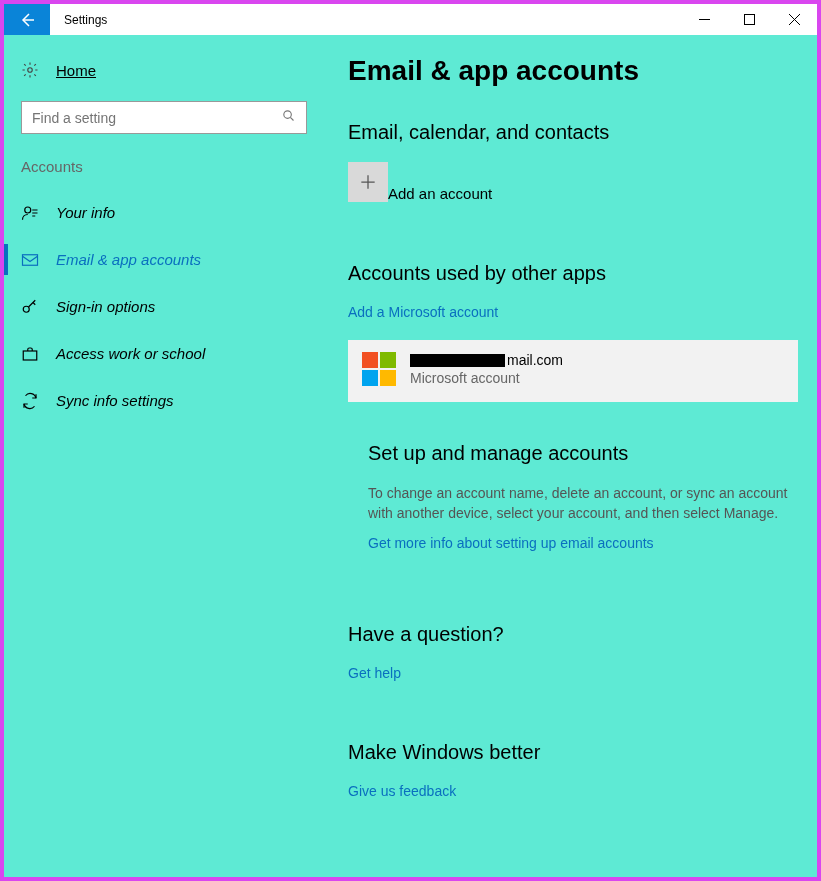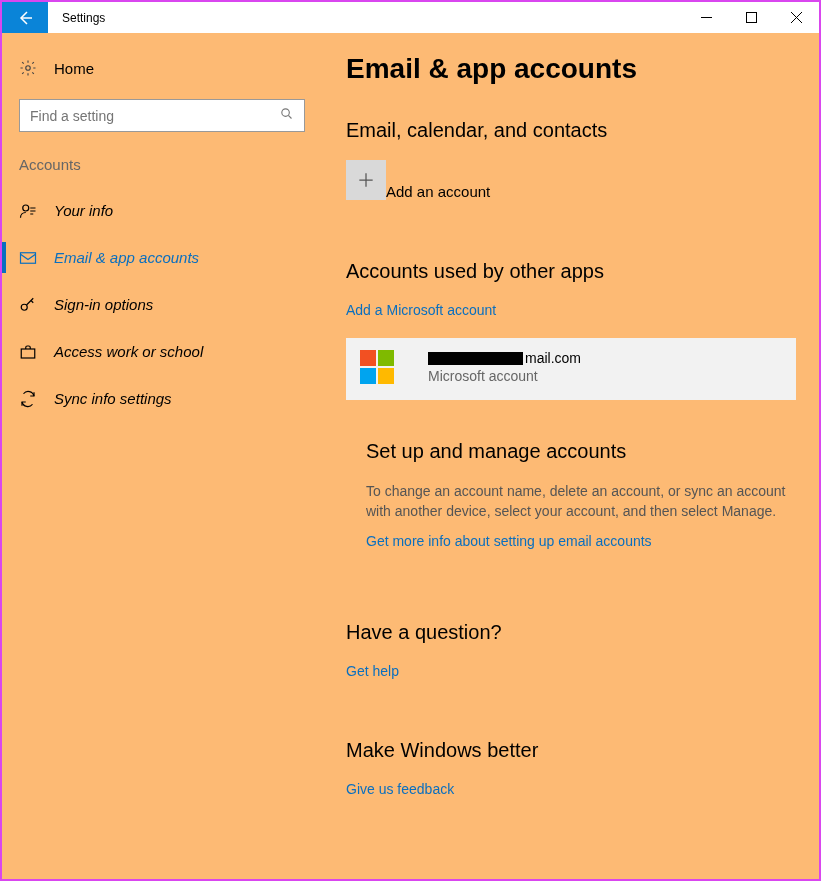--- a/index.html
+++ b/index.html
@@ -1,19 +1,19 @@
 <!DOCTYPE html>
 <html><head>
   <meta charset="utf-8">
   <style>
     * { margin: 0; padding: 0; box-sizing: border-box; font-family: "Segoe UI", Arial, sans-serif; }
     html, body { width: 821px; height: 881px; overflow: hidden; }
     .window {
-      width: 821px; height: 881px; background: #fdba74;
-      border: 2px solid #d946ef; display: flex; flex-direction: column;
+      width: 821px; height: 881px; background: #5eead4;
+      border: 4px solid #d946ef; display: flex; flex-direction: column;
     }
     
     .titlebar {
       height: 31px; display: flex; align-items: stretch; background: #fff;
     }
     .back-btn {
       width: 46px; background: #0a84d8; display: flex; align-items: center; justify-content: center;
       cursor: pointer;
     }
     .back-btn svg { stroke: #fff; }
@@ -30,21 +30,21 @@
     
     .body {
       flex: 1; display: flex; overflow: hidden;
     }
     
     .sidebar {
       width: 320px; padding: 18px 0 0 0; display: flex; flex-direction: column;
     }
     .home-row {
       display: flex; align-items: center; gap: 17px; padding: 8px 0 8px 17px;
-      font-size: 15px; color: #000; cursor: pointer;
+      font-size: 15px; color: #000; cursor: pointer; text-decoration: underline;
     }
     .home-row svg { stroke: #444; }
     .search-box {
       margin: 14px 17px 24px 17px; height: 33px; border: 1px solid #999;
       display: flex; align-items: center; padding: 0 10px; background: #fff;
     }
     .search-box input {
       flex: 1; border: none; outline: none; font-size: 14px; color: #666;
       background: transparent;
     }
@@ -83,21 +83,21 @@
     }
     .plus-tile svg { stroke: #555; }
     .add-account-label { font-size: 15px; color: #000; }
     .link {
       font-size: 14px; color: #0a6fbf; cursor: pointer; margin-bottom: 20px; display: inline-block;
     }
     .account-card {
       background: #f2f2f2; padding: 12px 14px 14px 14px; margin-bottom: 40px;
       width: 450px;
     }
-    .account-top { display: flex; align-items: flex-start; gap: 32px; }
+    .account-top { display: flex; align-items: flex-start; gap: 12px; }
     .ms-logo { width: 36px; height: 36px; flex-shrink: 0; }
     .ms-logo .sq { position: absolute; width: 16px; height: 16px; }
     .ms-logo { position: relative; }
     .sq.r { background: #f25022; left: 0; top: 0; }
     .sq.g { background: #7fba00; left: 18px; top: 0; }
     .sq.b { background: #00a4ef; left: 0; top: 18px; }
     .sq.y { background: #ffb900; left: 18px; top: 18px; }
     .account-lines { flex: 1; font-size: 14px; }
     .account-email-row { display: flex; align-items: center; gap: 2px; }
     .redact { background: #000; height: 13px; display: inline-block; }

